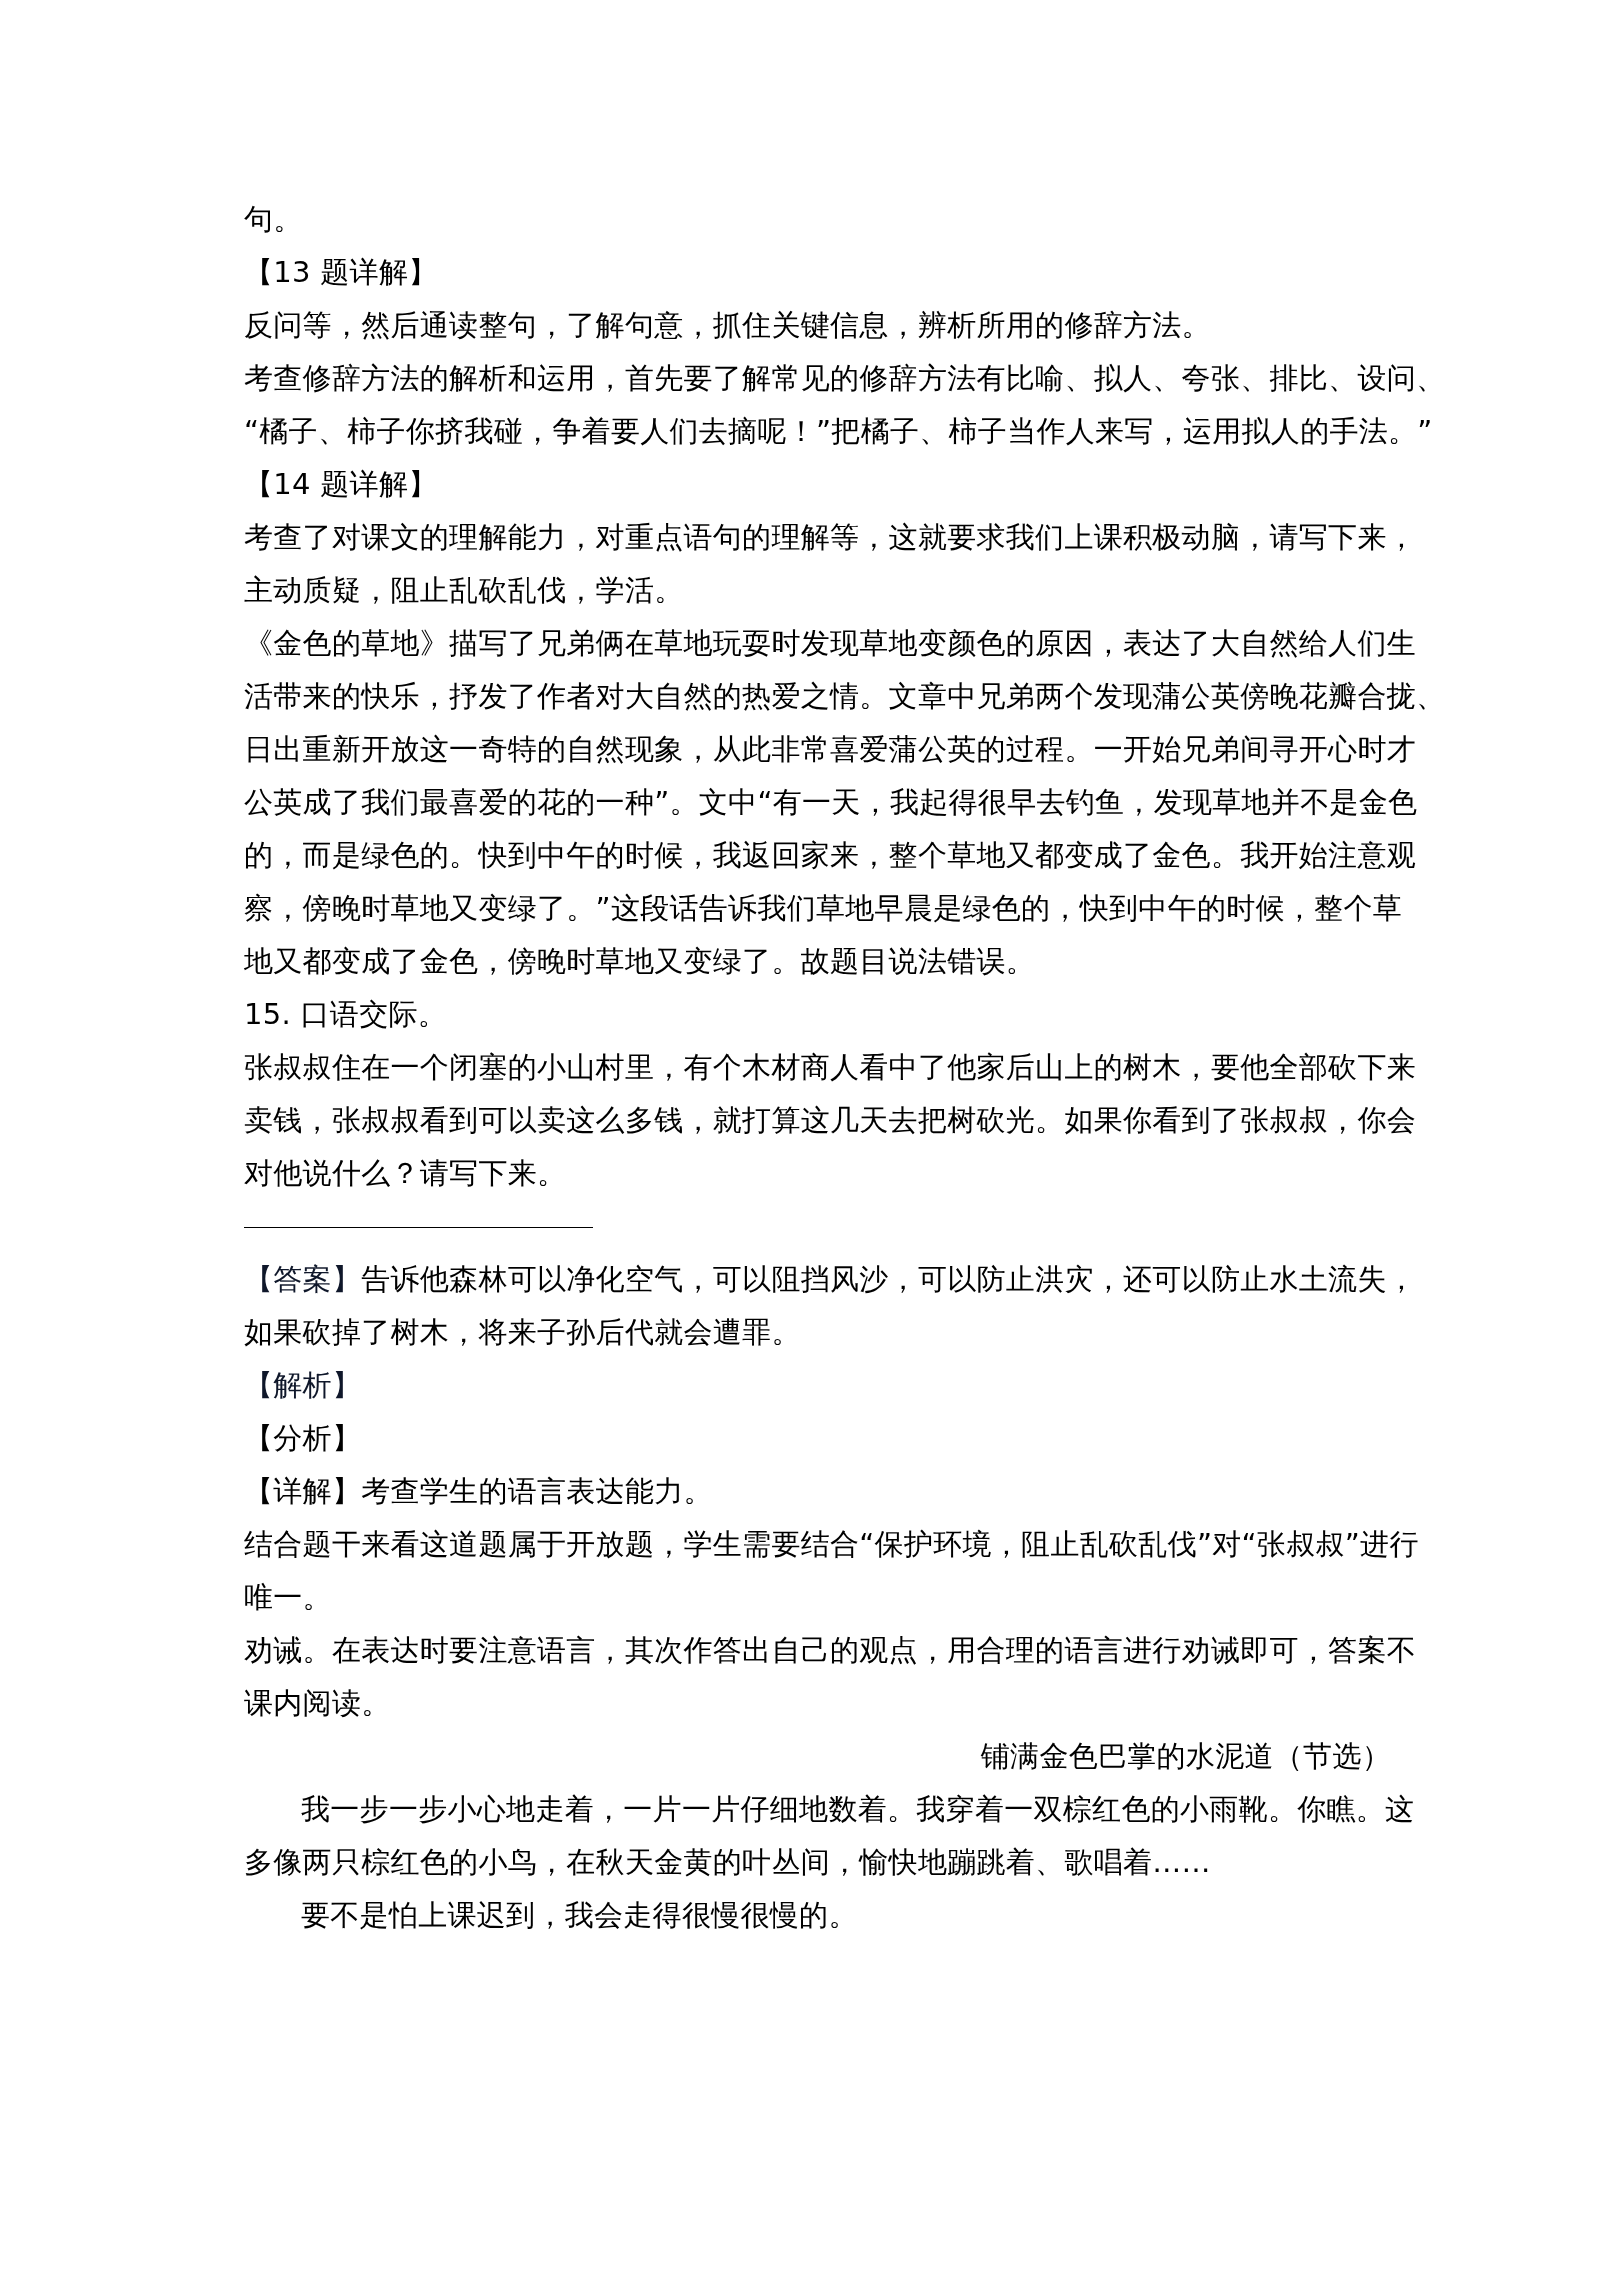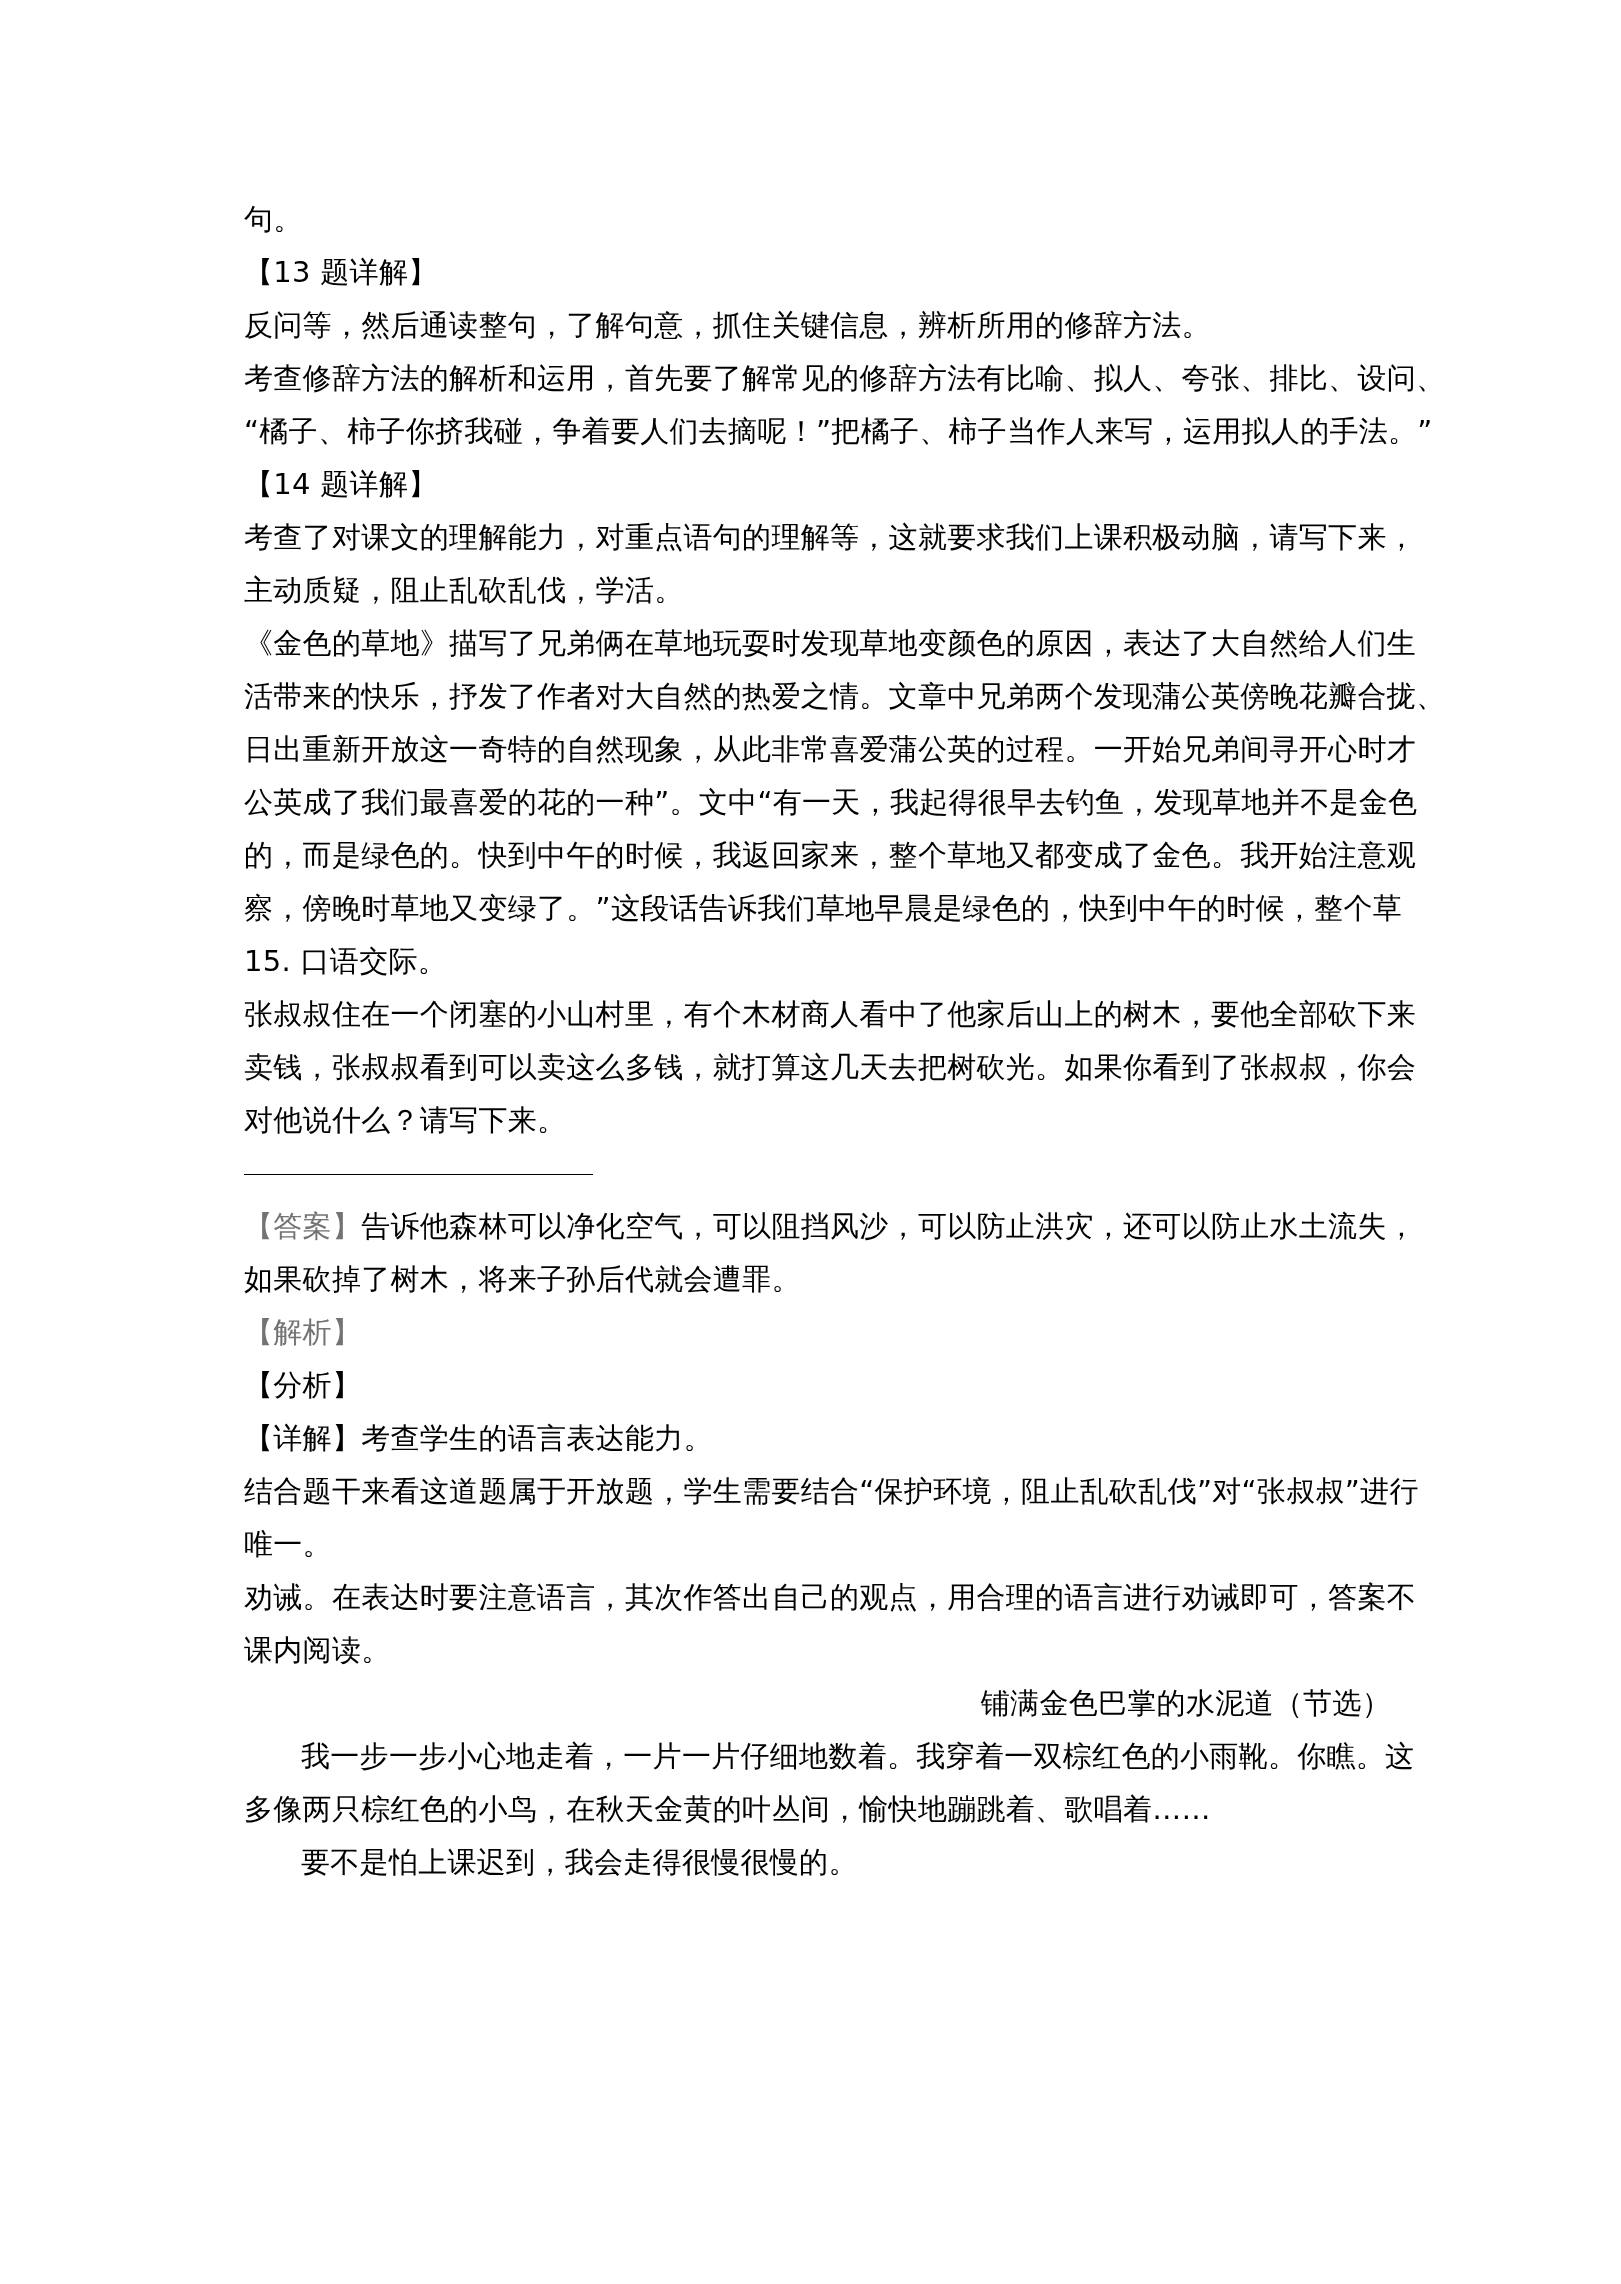--- a/index.html
+++ b/index.html
@@ -29,21 +29,21 @@
       overflow: visible;
       letter-spacing: 0.3px;
     }
     .indent {
       padding-left: 57px;
     }
     .center {
       text-align: right;
     }
     .blue {
-      color: #737373;
+      color: #0f172a;
     }
     .sep {
       width: 349px;
       height: 1.7px;
       background: #000000;
       margin-top: 26.5px;
       margin-bottom: 25px;
     }
   </style>
 </head>
@@ -60,20 +60,21 @@
 
   <div class="line">【14 题详解】</div>
   <div class="line">考查了对课文的理解能力，对重点语句的理解等，这就要求我们上课积极动脑，请写下来，</div>
   <div class="line">主动质疑，阻止乱砍乱伐，学活。</div>
   <div class="line">《金色的草地》描写了兄弟俩在草地玩耍时发现草地变颜色的原因，表达了大自然给人们生</div>
   <div class="line">活带来的快乐，抒发了作者对大自然的热爱之情。文章中兄弟两个发现蒲公英傍晚花瓣合拢、</div>
   <div class="line">日出重新开放这一奇特的自然现象，从此非常喜爱蒲公英的过程。一开始兄弟间寻开心时才</div>
   <div class="line">公英成了我们最喜爱的花的一种”。文中“有一天，我起得很早去钓鱼，发现草地并不是金色</div>
   <div class="line">的，而是绿色的。快到中午的时候，我返回家来，整个草地又都变成了金色。我开始注意观</div>
   <div class="line">察，傍晚时草地又变绿了。”这段话告诉我们草地早晨是绿色的，快到中午的时候，整个草</div>
+  <div class="line">地又都变成了金色，傍晚时草地又变绿了。故题目说法错误。</div>
 
   <div class="line">15. 口语交际。</div>
   <div class="line">张叔叔住在一个闭塞的小山村里，有个木材商人看中了他家后山上的树木，要他全部砍下来</div>
   <div class="line">卖钱，张叔叔看到可以卖这么多钱，就打算这几天去把树砍光。如果你看到了张叔叔，你会</div>
   <div class="line">对他说什么？请写下来。</div>
 
   <div class="sep"></div>
 
   <div class="line">
     <span class="blue">【答案】</span><span>告诉他森林可以净化空气，可以阻挡风沙，可以防止洪灾，还可以防止水土流失，</span>

